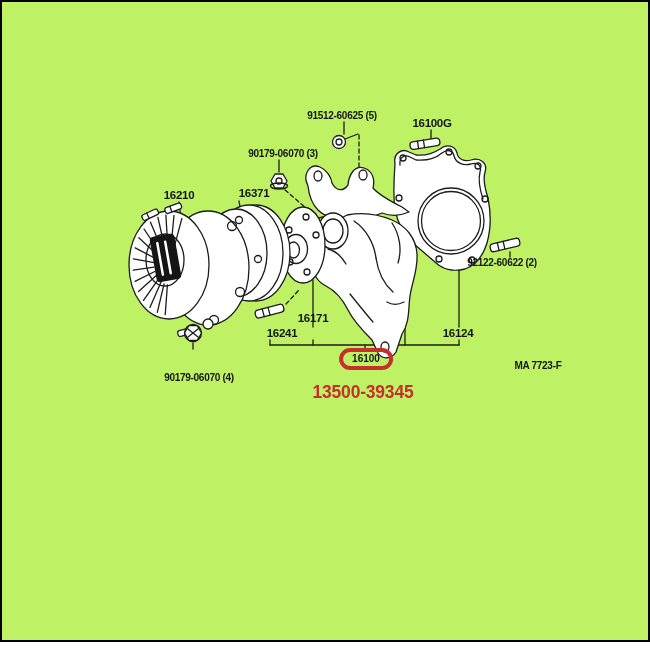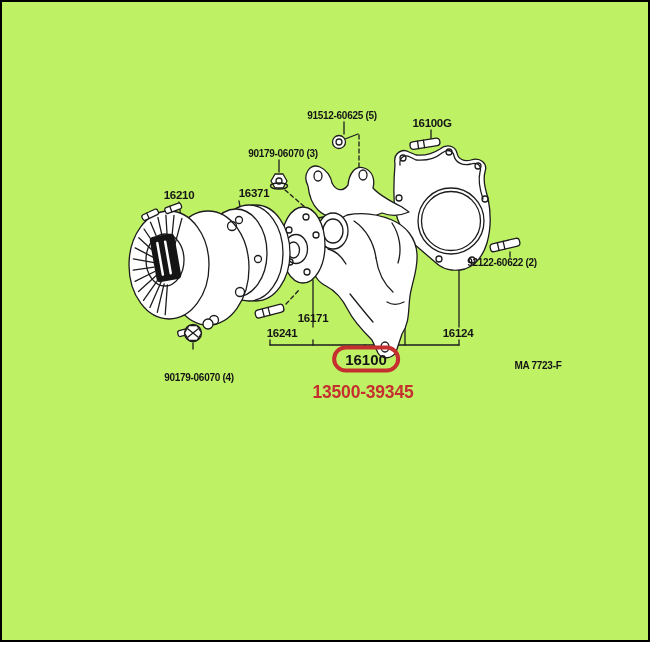--- a/index.html
+++ b/index.html
@@ -12,21 +12,21 @@
   .lbl{
     position:absolute;transform:translate(-50%,-50%);
     font-weight:bold;color:#151515;white-space:nowrap;
     letter-spacing:-0.3px;line-height:1;
   }
   .sz-big{font-size:11.5px;}
   .sz-small{font-size:10px;}
   .sz-code{font-size:10px;margin-left:13px;}
   .highlight-pill{
     position:absolute;transform:translate(-50%,-50%);
-    font-weight:bold;font-size:15px;color:#151515;white-space:nowrap;
+    font-weight:bold;font-size:10px;color:#151515;white-space:nowrap;
     border:4px solid #c62f2f;border-radius:14px;padding:2px 9px;line-height:1;
     background:transparent;
   }
   .oem{
     position:absolute;transform:translate(-50%,-50%);
     font-weight:bold;font-size:17.5px;color:#c62f2f;white-space:nowrap;
     letter-spacing:-0.2px;line-height:1;
   }
   svg *{vector-effect:non-scaling-stroke;}
 </style>

